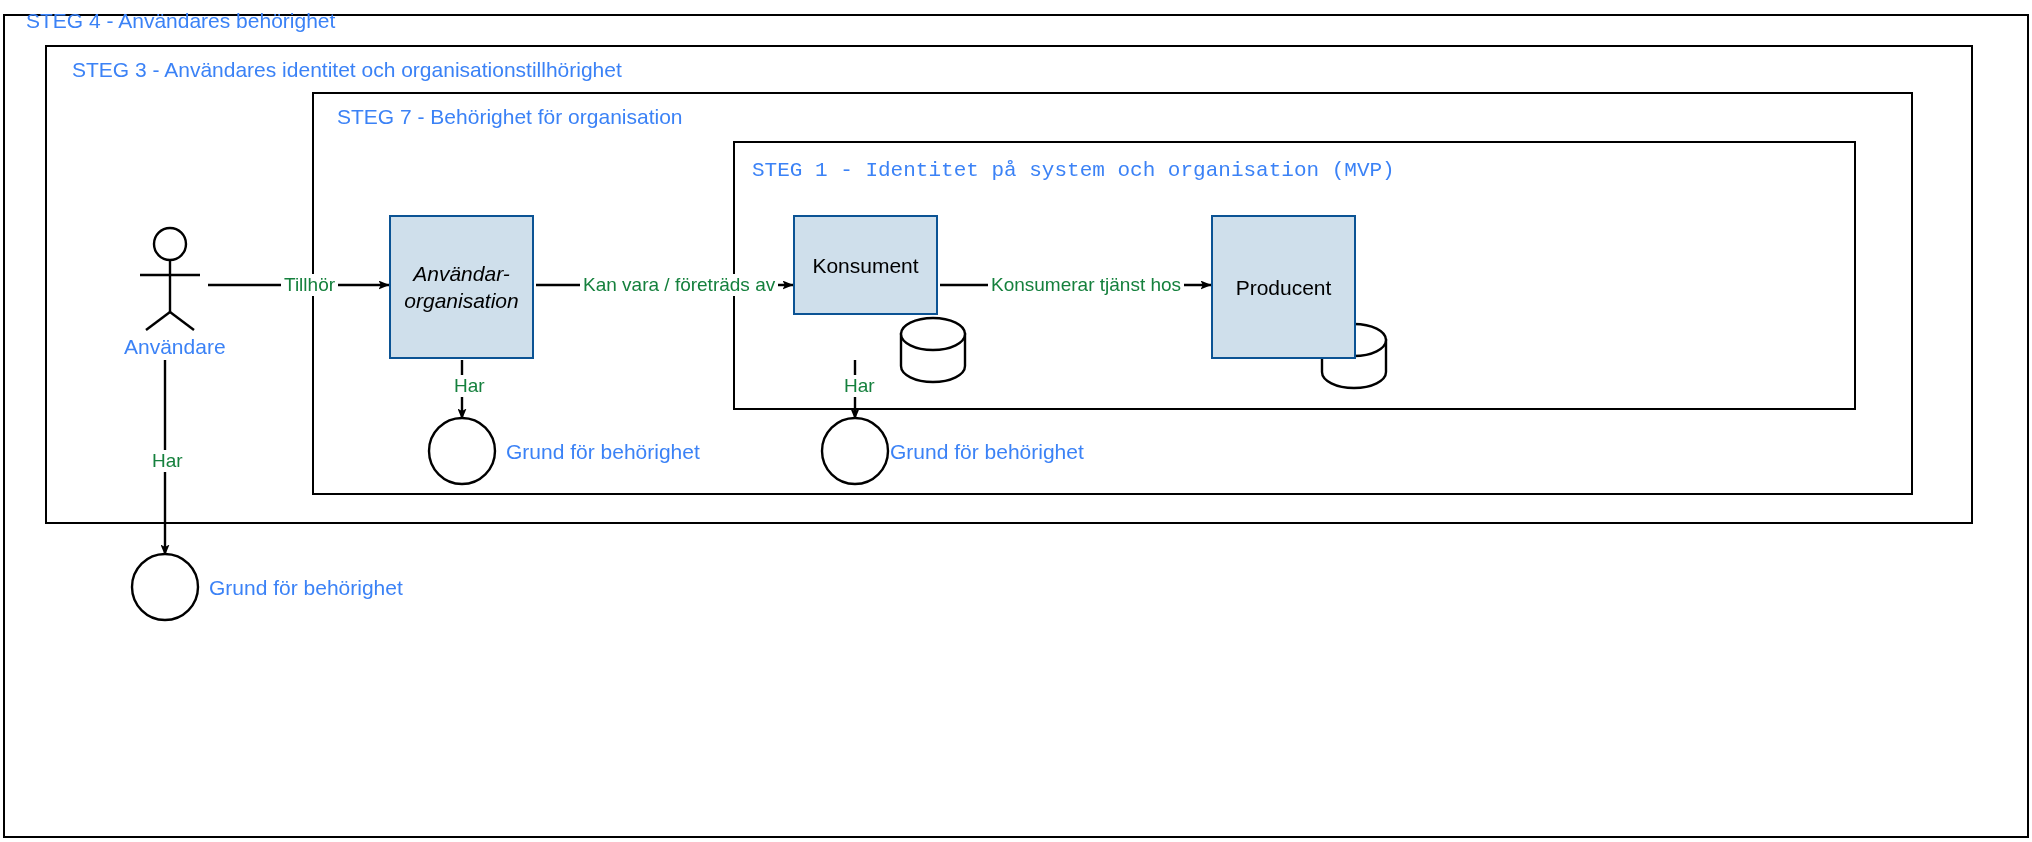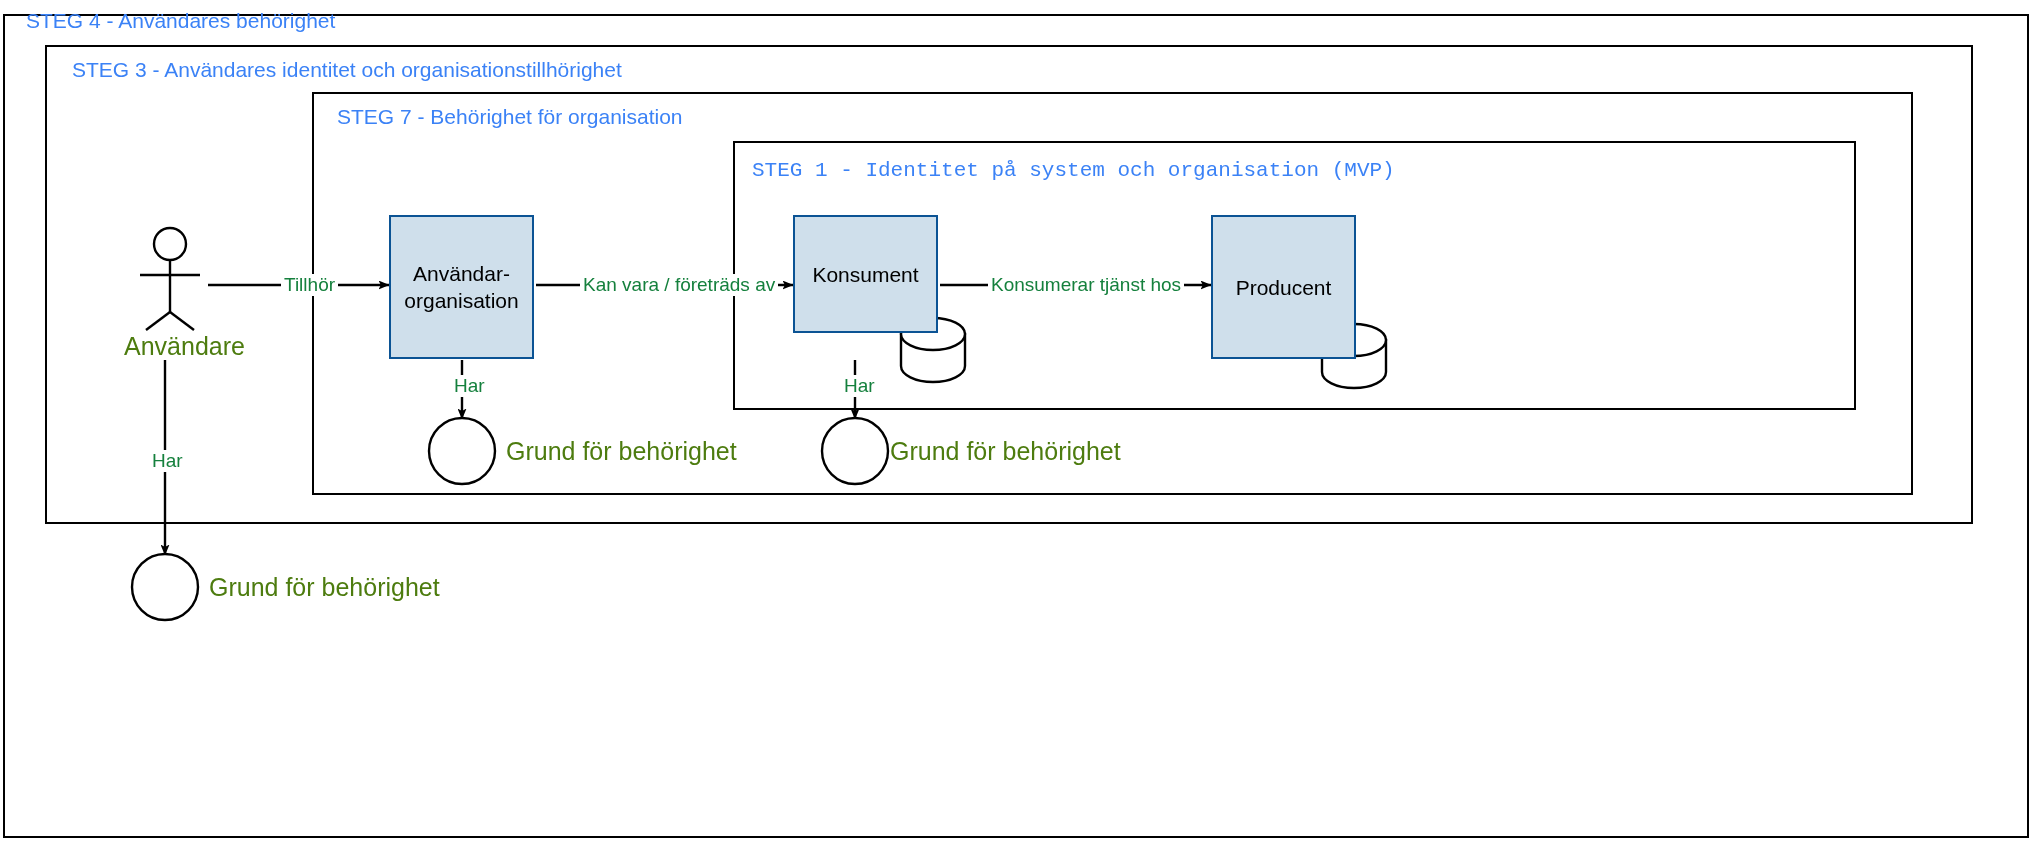--- a/index.html
+++ b/index.html
@@ -55,22 +55,22 @@
     background:#cfdfeb;
     display:flex;
     align-items:center;
     justify-content:center;
     text-align:center;
     font-size:21px;
     line-height:27px;
     color:#000000;
     z-index:3;
   }
-  #box-anvandarorg{ left:389px; top:215px; width:145px; height:144px; }
-  #box-konsument{   left:793px; top:215px; width:145px; height:118px; }
+  #box-anvandarorg{ left:389px; top:215px; width:145px; height:144px;font-style:italic; }
+  #box-konsument{   left:793px; top:215px; width:145px; height:100px; }
   #box-producent{   left:1211px; top:215px; width:145px; height:144px;align-items:center; }
   .entity-label{ padding:0 4px; }
 
   
   .edge-label{
     position:absolute;
     font-size:19px;
     line-height:22px;
     color:#15803d;
     background:#ffffff;
@@ -81,23 +81,23 @@
   #lbl-tillhor{          left:281px;  top:274px; }
   #lbl-kanvara{          left:580px;  top:274px; }
   #lbl-konsumerar{       left:988px;  top:274px; }
   #lbl-har-org{          left:451px;  top:375px; }
   #lbl-har-kons{         left:841px;  top:375px; }
   #lbl-har-anv{          left:149px;  top:450px; }
 
   
   .node-caption{
     position:absolute;
-    font-size:25px;
+    font-size:21px;
     line-height:25px;
-    color:#4d7c0f;
+    color:#3b82f6;
     white-space:nowrap;
     z-index:4;
   }
   #cap-anvandare{   left:124px;  top:334px; }
   #cap-grund-org{   left:506px;  top:439px; }
   #cap-grund-kons{  left:890px;  top:439px; }
   #cap-grund-anv{   left:209px;  top:575px; }
 </style>
 </head>
 <body>

